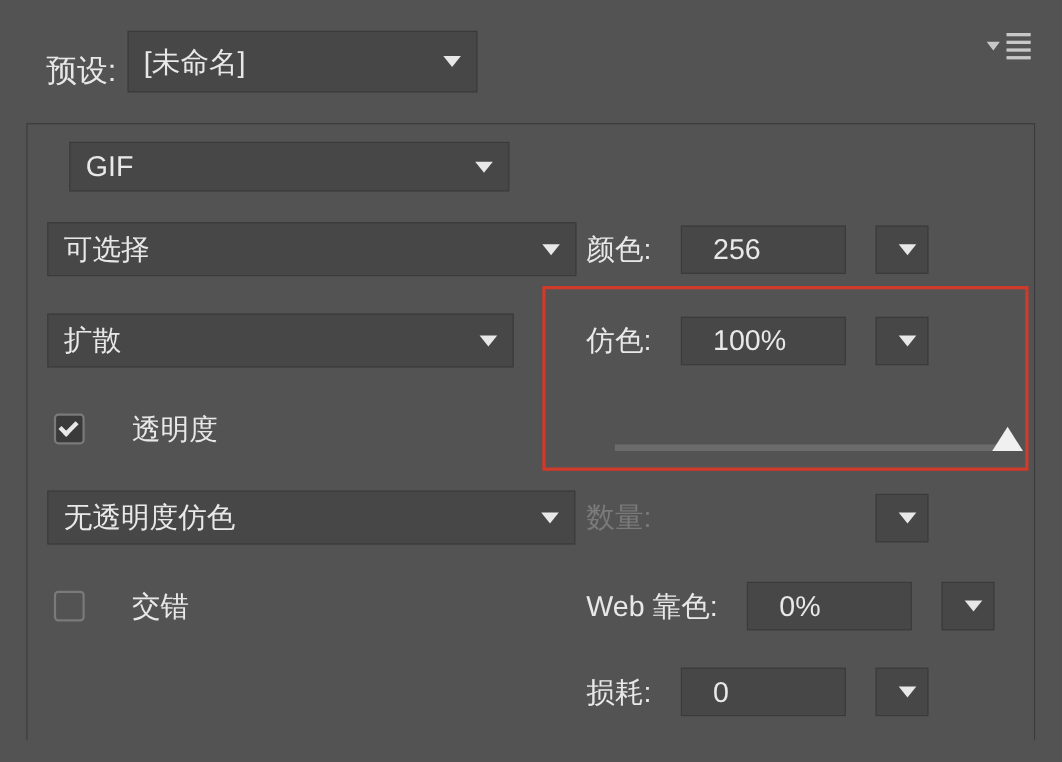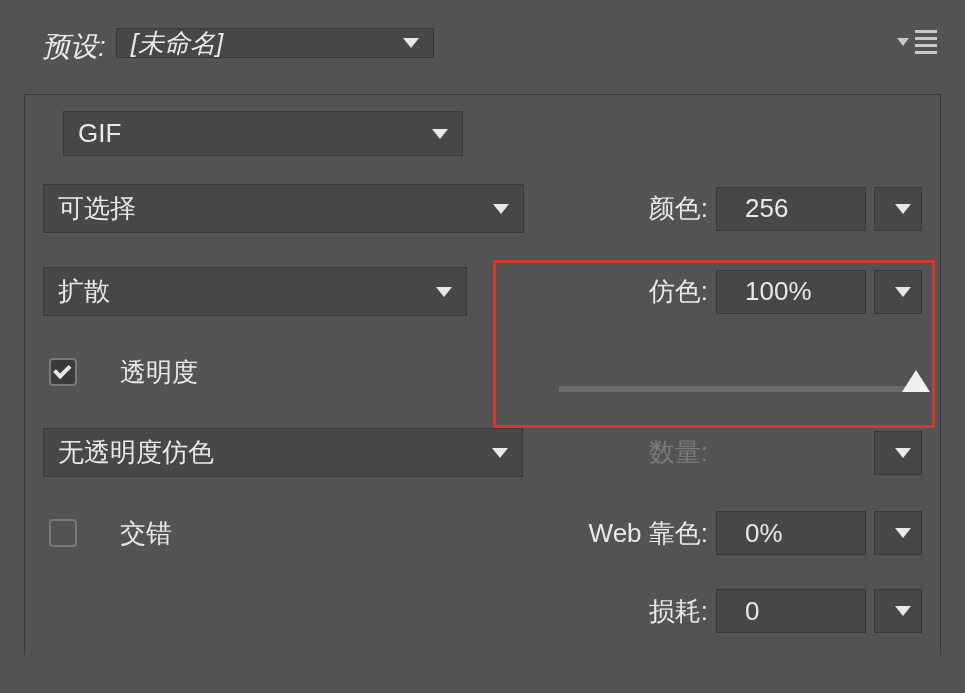--- a/index.html
+++ b/index.html
@@ -14,47 +14,46 @@
     }
     .label {
       font-size: 26px;
       color: #e8e8e8;
     }
     .label-disabled {
       color: #7a7a7a;
     }
     .preset-row {
       display: flex;
-      align-items: flex-start;
+      align-items: flex-end;
       gap: 10px;
       padding-left: 22px;
       margin-bottom: 28px;
       padding-top: 18px;
-      font-style: italic;
     }
     .preset-label {
       font-size: 28px;
     }
     .dropdown {
       display: flex;
       align-items: center;
       justify-content: space-between;
       background: #474747;
       border: 1px solid #3a3a3a;
       padding: 6px 14px;
       font-size: 26px;
       color: #e8e8e8;
       cursor: pointer;
     }
     .dropdown-wide {
       width: 432px;
     }
     .dropdown-preset {
       width: 318px;
-      height: 30px;
+      height: 56px;
     }
     .dd-value {
       flex: 1;
       text-align: left;
     }
     .chevron-down {
       width: 0;
       height: 0;
       border-left: 8px solid transparent;
       border-right: 8px solid transparent;
@@ -110,22 +109,21 @@
       display: grid;
       grid-template-columns: 460px 1fr;
       column-gap: 30px;
       row-gap: 34px;
       align-items: center;
       margin-top: 28px;
     }
     .right-cell {
       display: flex;
       align-items: center;
-      justify-content: flex-end;
-      gap: 8px;
+      gap: 27px;
     }
     .value-input {
       background: #474747;
       border: 1px solid #3a3a3a;
       color: #e8e8e8;
       font-size: 26px;
       padding: 4px 28px;
       width: 150px;
       height: 44px;
     }

